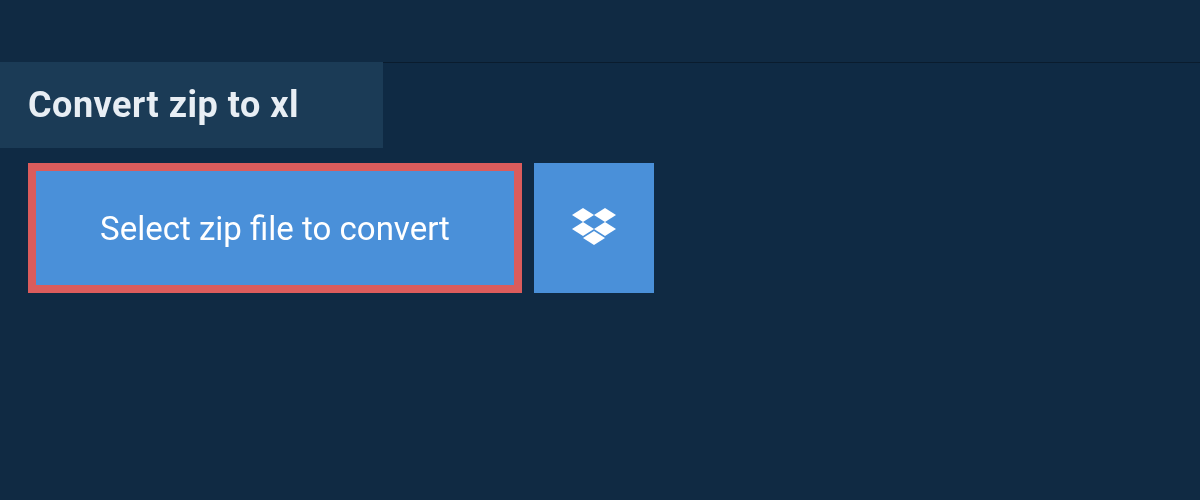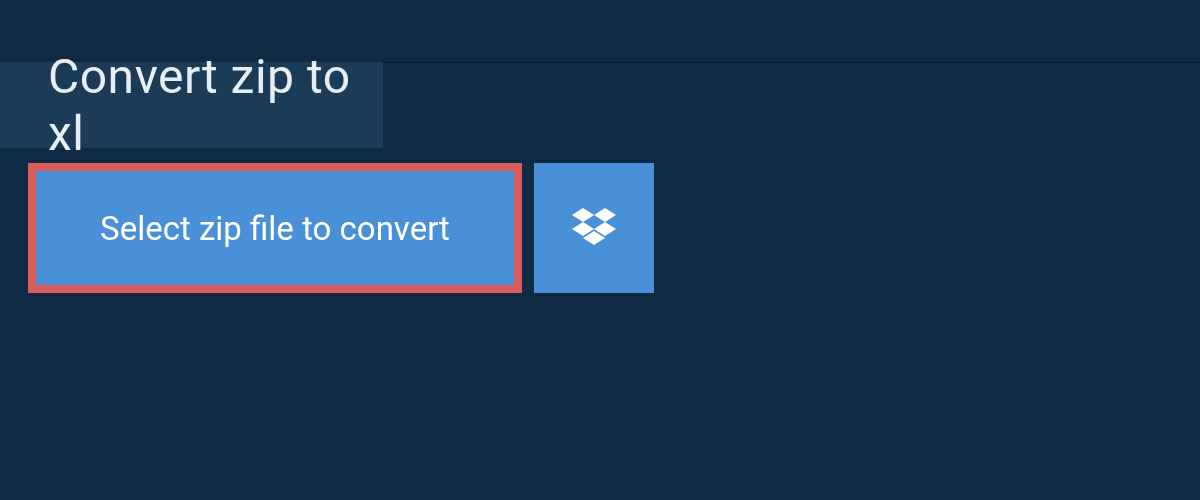--- a/index.html
+++ b/index.html
@@ -30,24 +30,23 @@
       left: 0;
       width: 383px;
       height: 86px;
       background-color: #1b3b56;
       display: flex;
       align-items: center;
       padding-left: 28px;
     }
     .title-text {
       color: #e8eef4;
-      font-size: 48px;
-      font-weight: 400;
+      font-size: 36px;
+      font-weight: 700;
       letter-spacing: 0.5px;
-      margin-left: 20px;
     }
     .button-row {
       position: absolute;
       top: 100px;
       left: 28px;
       display: flex;
       gap: 12px;
       align-items: stretch;
       height: 118px;
     }

